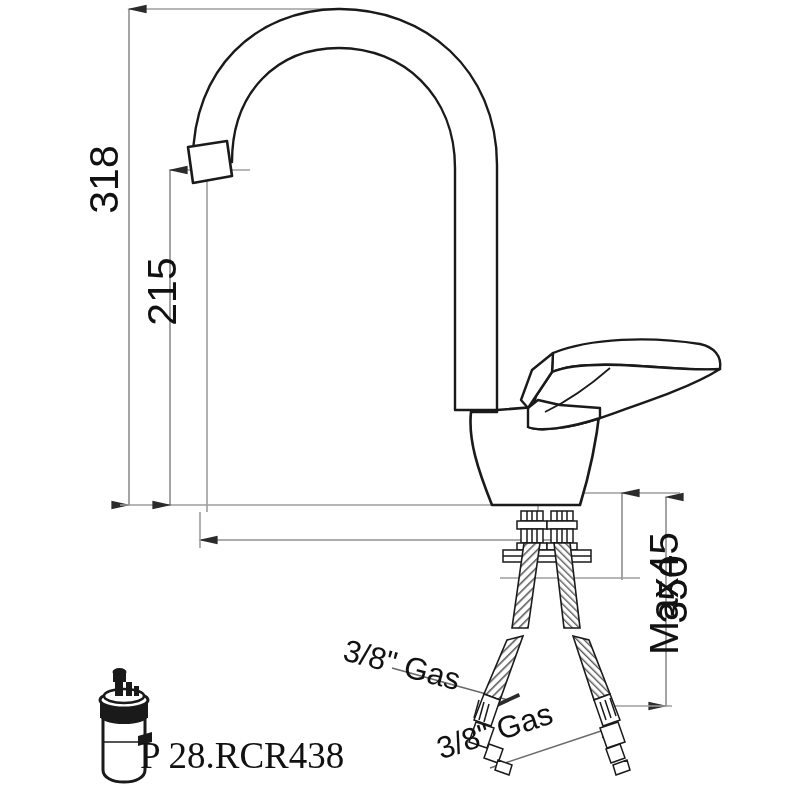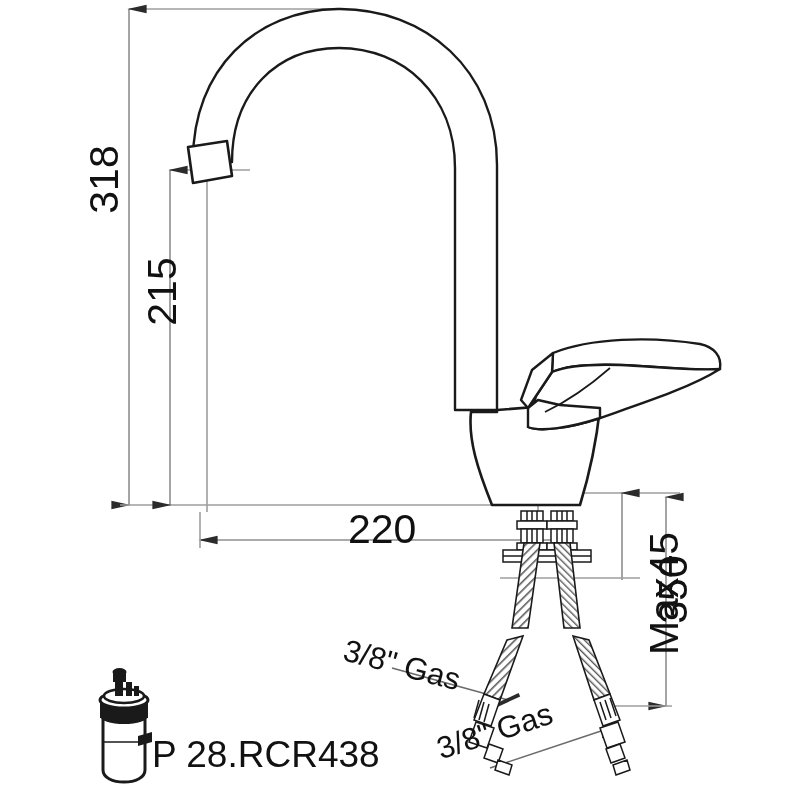--- a/index.html
+++ b/index.html
@@ -253,25 +253,24 @@
       <path d="M 138,736 L 152,732 L 152,742 L 138,746 Z" fill="#1a1a1a"></path>
       <line x1="103" y1="742" x2="145" y2="742" stroke="#1a1a1a" stroke-width="1.6"></line>
     </g>
 
   </svg>
 
   <div class="dimtext v-label" style="left:70px; top:156px; transform: rotate(-90deg);">318</div>
 
   <div class="dimtext v-label" style="left:128px; top:268px; transform: rotate(-90deg);">215</div>
 
-  <div class="dimtext h-label" style="left:348px; top:506px;">220</div>
 
   <div class="dimtext v-label" style="left:603px; top:570px; transform: rotate(-90deg);">Max45</div>
 
   <div class="dimtext v-label" style="left:639px; top:566px; transform: rotate(-90deg);">350</div>
 
   <div class="dimtext gas-label" style="left:344px; top:632px; transform: rotate(15deg); transform-origin: 0 50%;">3/8" Gas</div>
 
   <div class="dimtext gas-label" style="left:438px; top:732px; transform: rotate(-18deg); transform-origin: 0 50%;">3/8" Gas</div>
 
-  <div class="dimtext part-label" style="left:152px; top:734px;">P 28.RCR438</div>
+  <div class="dimtext part-label" style="left:140px; top:734px;font-family:Liberation Serif, serif;">P 28.RCR438</div>
 
 </div>
 
 </body></html>

